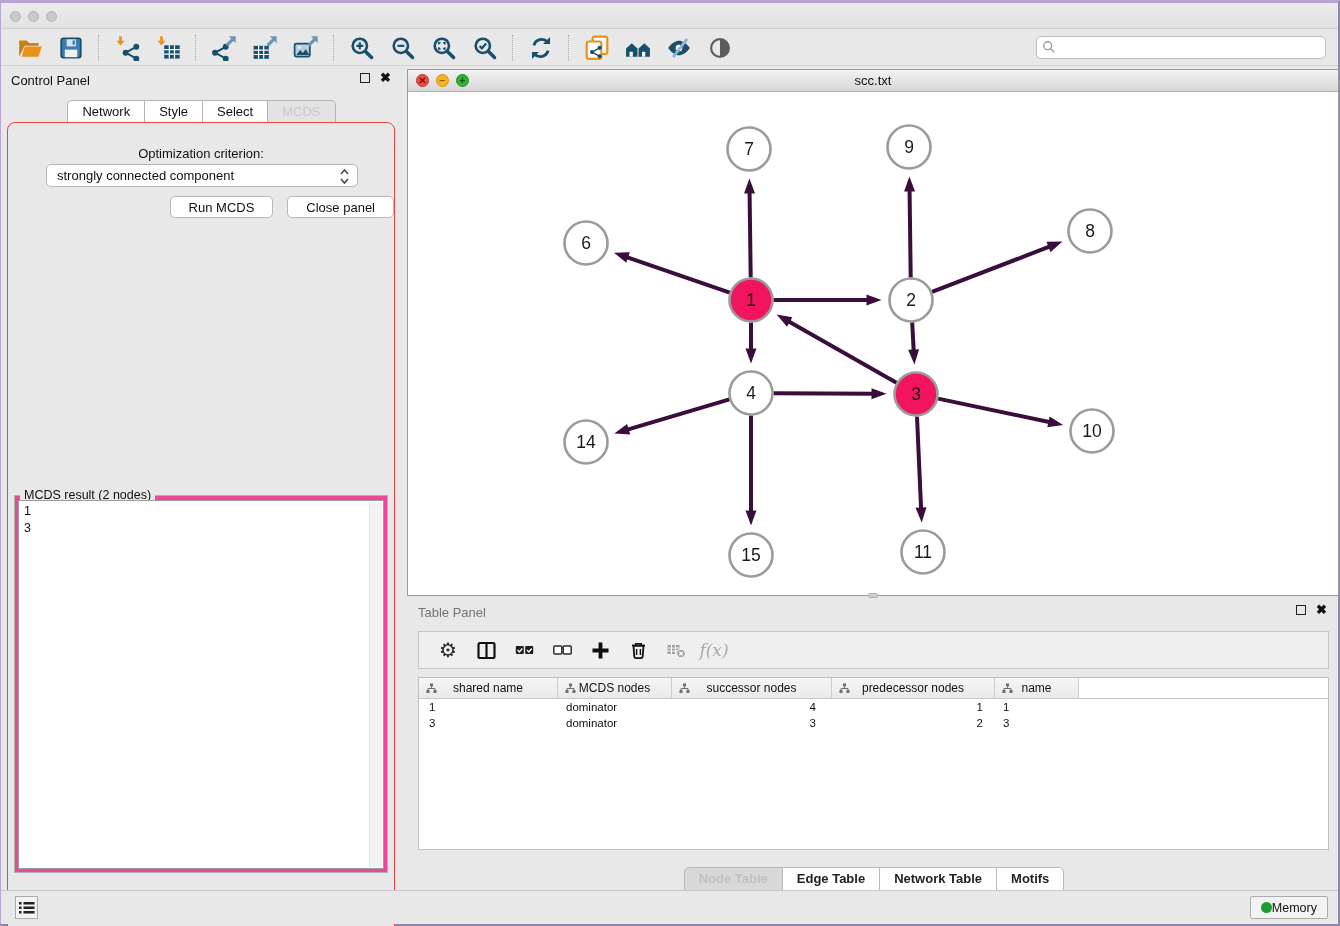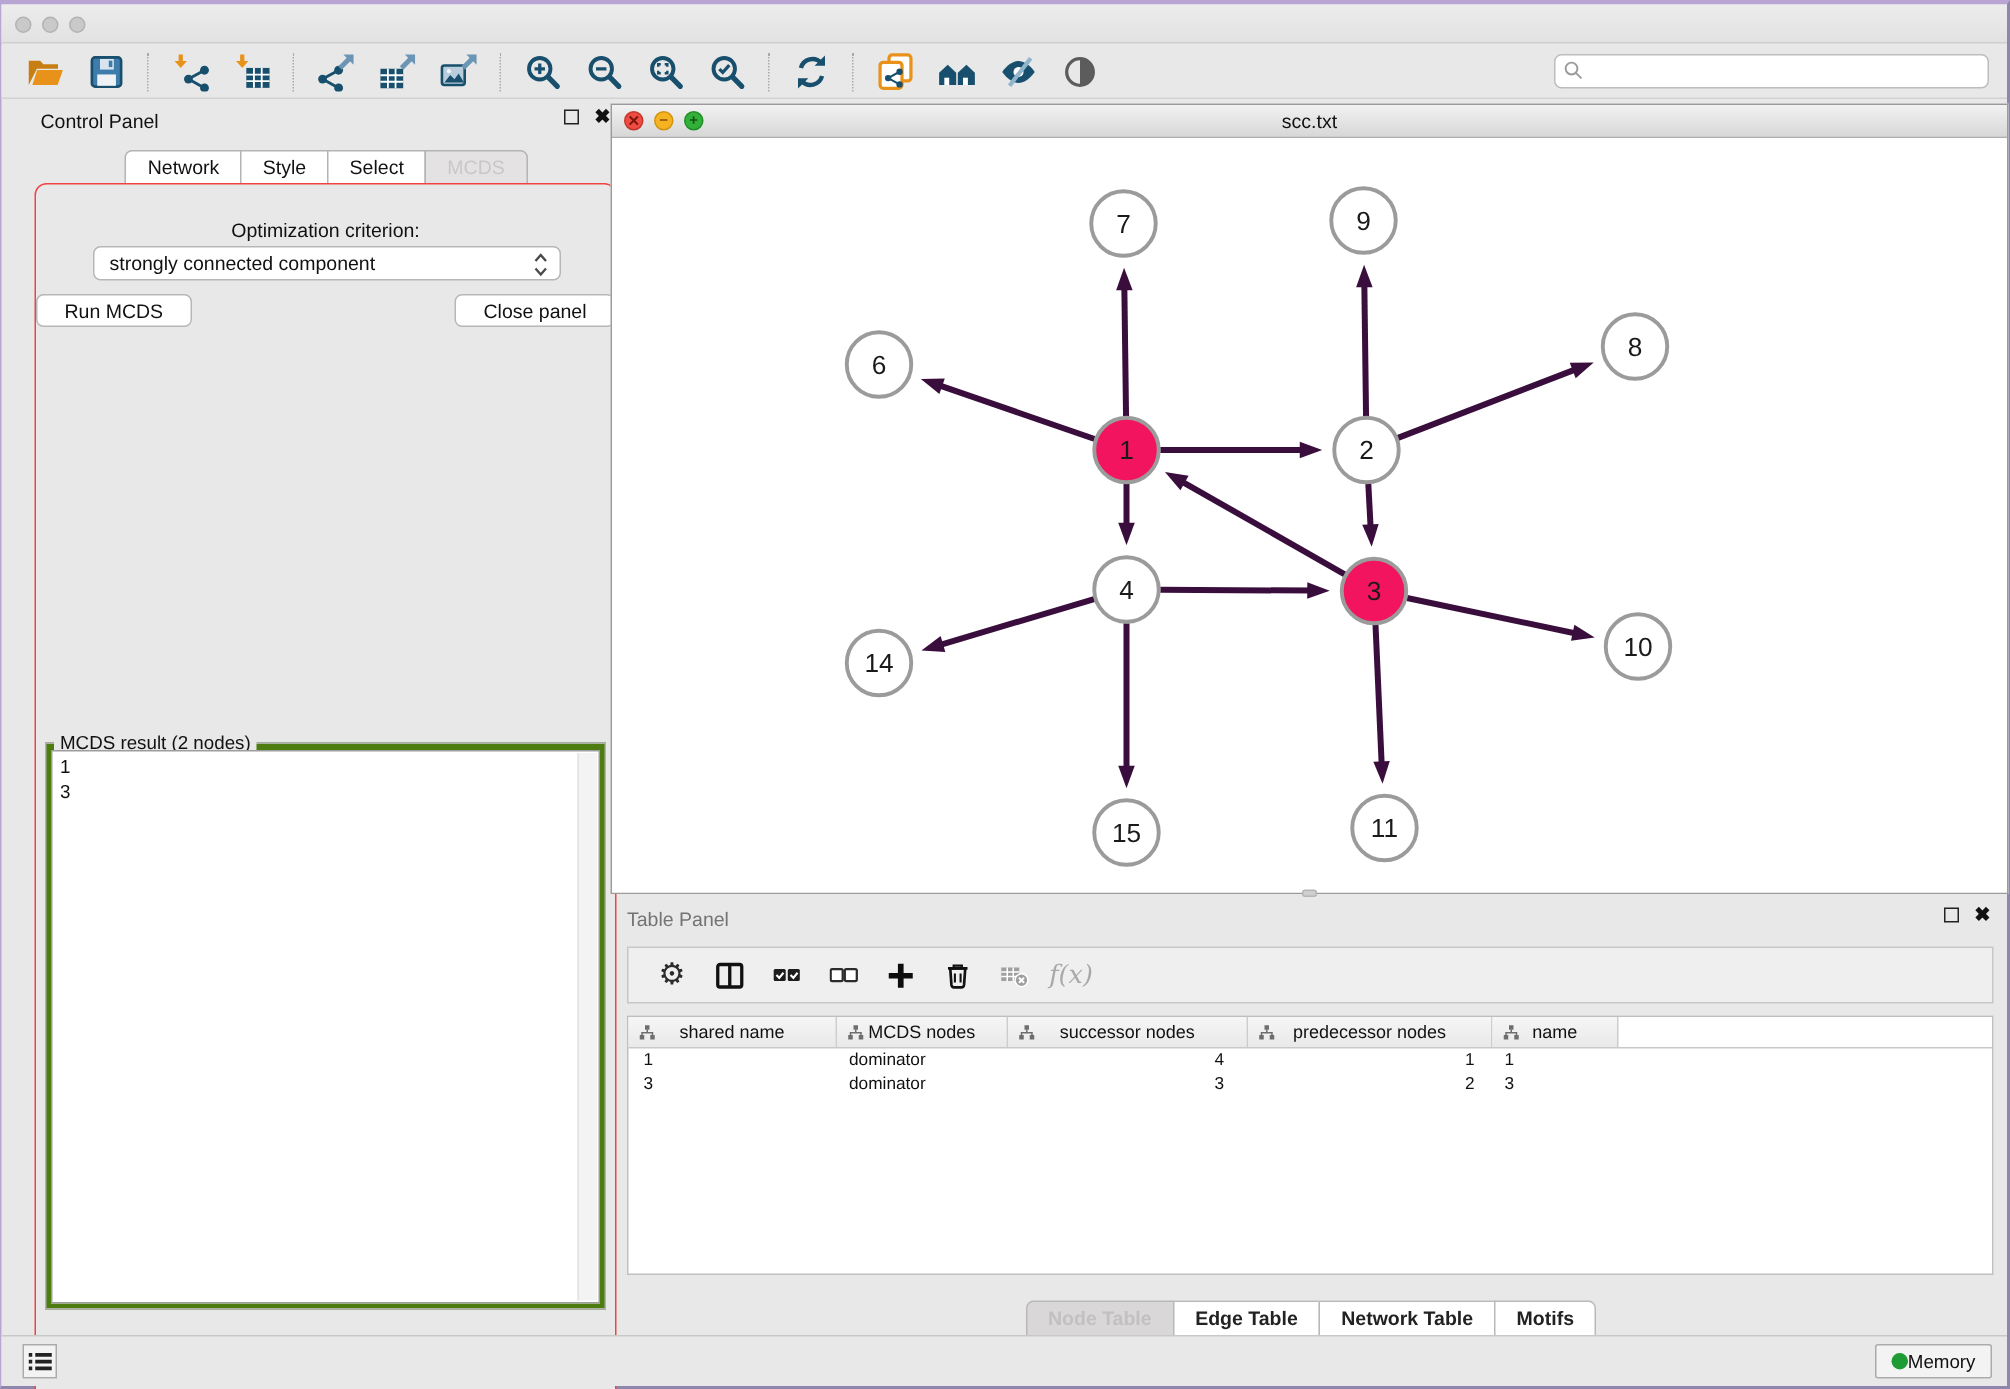--- a/index.html
+++ b/index.html
@@ -23,45 +23,45 @@
   .tool { width:29px; height:29px; margin:0 6px; display:flex; align-items:center;
           justify-content:center; cursor:default; }
   .tool svg { width:26px; height:26px; }
   .tb-sep { width:0; height:26px; border-left:1px dotted #a9a9a9; margin:0 7px; }
   .search-wrap { margin-left:auto; margin-right:12px; position:relative; }
   .search-input { width:290px; height:23px; border:1px solid #bdbdbd; border-radius:5px;
                   background:#fff; padding:0 6px 0 24px; font-size:12px; color:#333; outline:none; }
   .search-icon { position:absolute; left:6px; top:4px; width:14px; height:14px; }
 
   
-  .control-panel { position:absolute; left:16px; top:64px; width:400px; height:816px; }
+  .control-panel { position:absolute; left:0; top:64px; width:400px; height:816px; }
   .panel-head { position:absolute; left:10px; top:6px; font-size:13px; color:#111; }
   .panel-btns { position:absolute; right:10px; top:6px; display:flex; gap:10px; align-items:center; }
   .float-btn { width:10px; height:10px; border:1.6px solid #222; background:transparent; }
   .close-btn { font-size:13px; font-weight:bold; color:#111; line-height:10px; }
 
   .cp-tabs { position:absolute; left:0; top:33px; width:100%; display:flex; justify-content:center; }
   .cp-tab { font-size:13px; padding:3px 14px 4px; border:1px solid #b4b4b4; background:#fff;
             color:#111; margin-right:-1px; }
   .cp-tab:first-child { border-radius:5px 0 0 0; }
   .cp-tab.selected { background:#e4e2e2; color:#c9c7c7; border-radius:0 5px 0 0; }
 
   .cp-body { position:absolute; left:6px; top:55px; width:388px; height:812px;
              background:#e9e8e8; border:1px solid #ef4444; border-radius:8px; }
   .opt-label { position:absolute; left:0; width:100%; top:23px; text-align:center; font-size:13px; color:#111; }
   .dropdown { position:absolute; left:38px; top:41px; width:312px; height:23px; background:#fff;
               border:1px solid #b7b7b7; border-radius:5px; font-size:13px; color:#111;
               display:flex; align-items:center; padding-left:10px; }
   .dd-arrows { position:absolute; right:7px; top:3px; }
-  .cp-buttons { position:absolute; left:0; top:73px; width:100%; display:flex; justify-content:space-between; gap:14px; }
+  .cp-buttons { position:absolute; left:0; top:73px; width:100%; display:flex; justify-content:flex-end; gap:14px; }
   .cp-btn { background:#fff; border:1px solid #b7b7b7; border-radius:5px; height:22px;
             padding:0 18px; font-size:13px; color:#111; font-family:"Liberation Sans",sans-serif; }
 
   .result-box { position:absolute; left:6px; top:372px; width:374px; height:378px;
-                border:1px solid #b0b0b0; background:#4d7c0f; }
+                border:1px solid #b0b0b0; background:#ec4899; }
   .result-legend { position:absolute; left:5px; top:-8px; background:#e9e8e8; padding:0 4px;
                    font-size:12.5px; color:#111; }
   .result-text { position:absolute; left:3px; top:4px; right:3px; bottom:3px; background:#fff;
                  border:1px solid #9d9d9d; font-size:12.5px; color:#111; padding:2px 0 0 5px;
                  line-height:17px; white-space:pre; }
   .result-scroll { position:absolute; right:1px; top:1px; width:13px; bottom:1px;
                    background:#f4f3f3; border-left:1px solid #e2e2e2; }
 
   
   .net-window { position:absolute; left:406px; top:66px; width:932px; height:527px;

